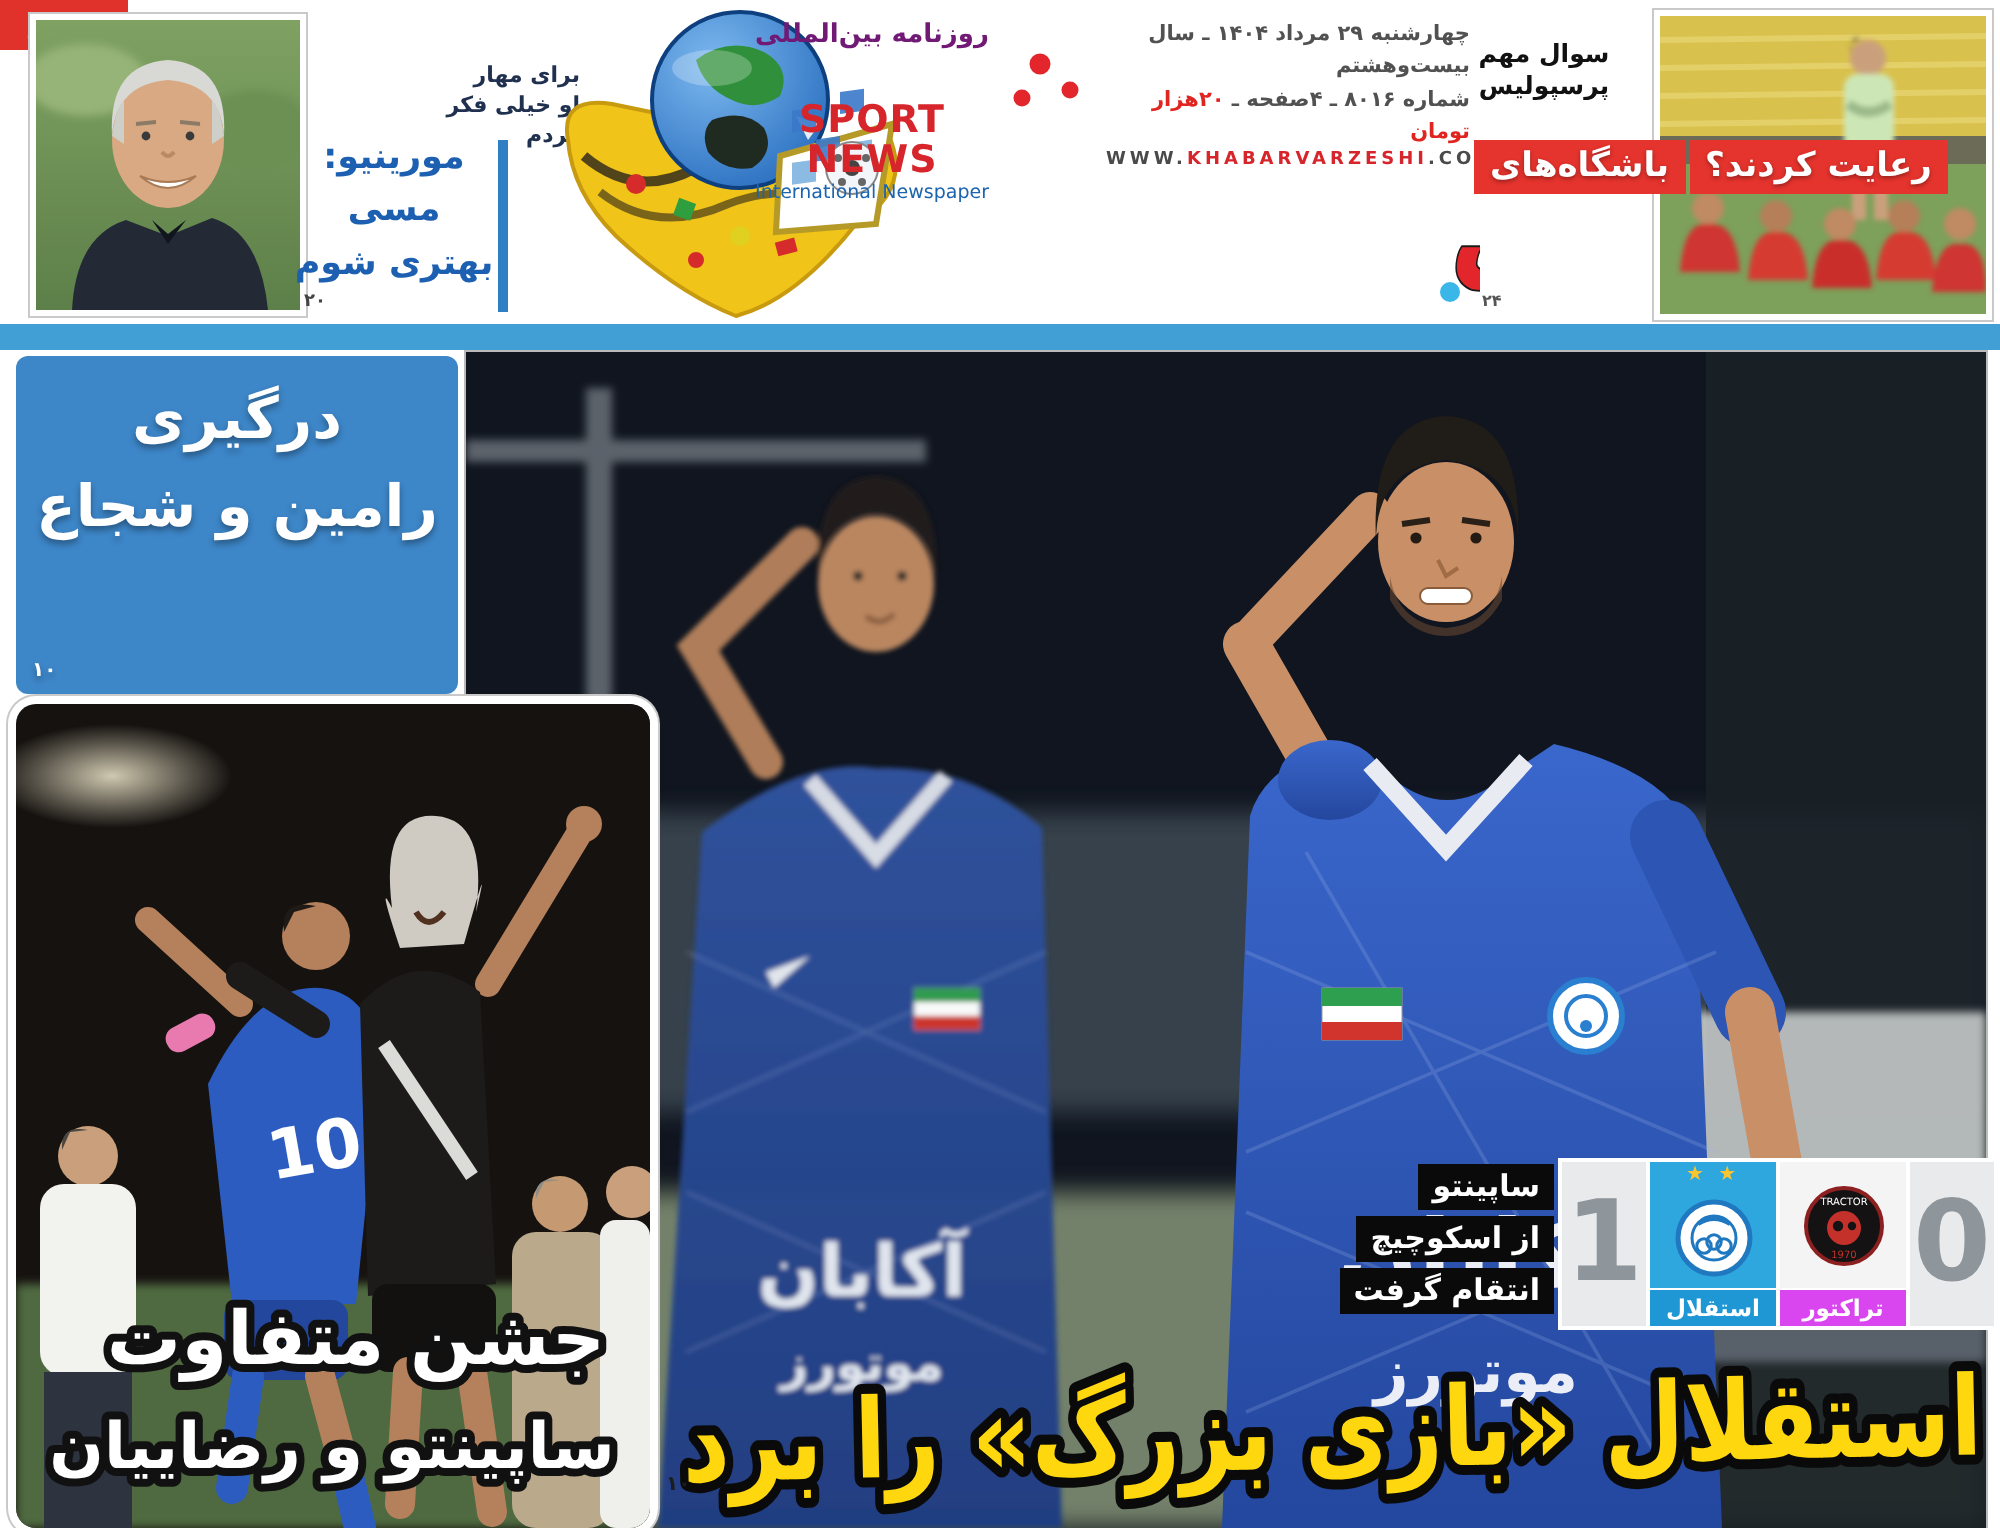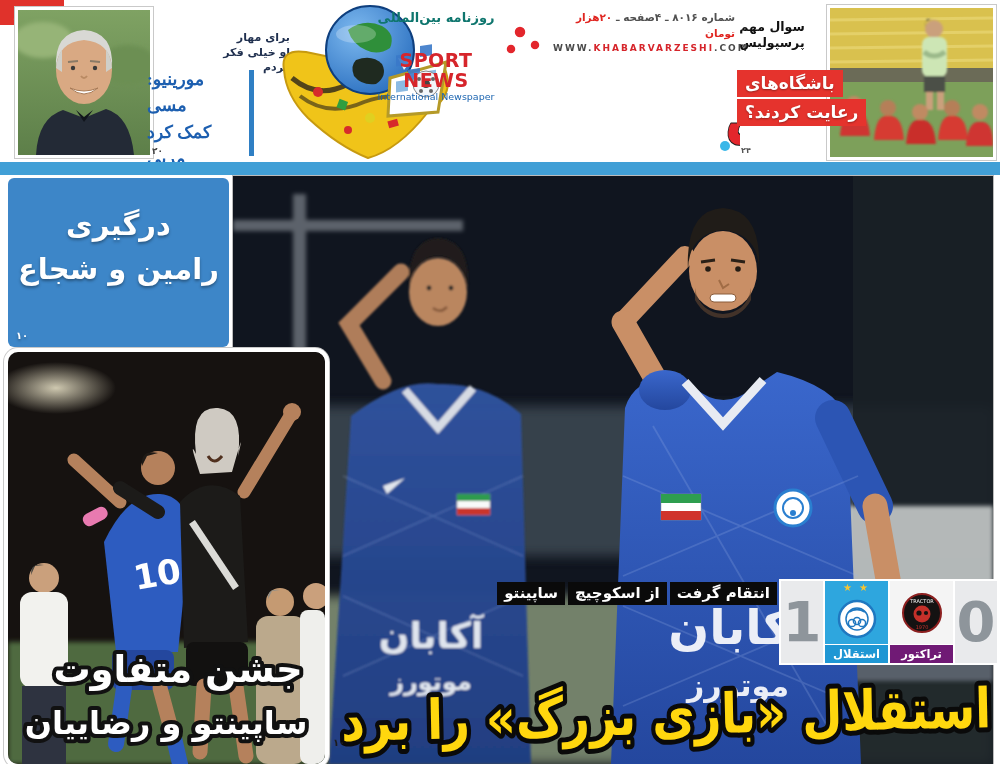--- a/index.html
+++ b/index.html
@@ -7,64 +7,64 @@
         font-family:"DejaVu Sans",sans-serif;}
   .abs{position:absolute;}
   .fa{direction:rtl;}
   
   .corner-banner{left:0;top:0;width:64px;height:25px;background:#e0322b;color:#fff;
     font-weight:bold;font-size:13px;display:flex;align-items:center;justify-content:center;
     border-bottom-right-radius:6px;}
   .photo-frame{background:#dfe3e0;box-shadow:0 0 0 3px #fff,0 0 0 4px #c9c9c9;}
   .mourinho-kicker{left:200px;top:31px;width:90px;text-align:right;font-size:11px;
     font-weight:bold;color:#20304f;line-height:1.35;}
-  .mourinho-headline{left:147px;top:66px;width:100px;text-align:left;font-size:17.5px;
-    font-weight:bold;color:#1d5fb0;line-height:1.5;font-family:Liberation Serif, serif;}
+  .mourinho-headline{left:147px;top:66px;width:100px;text-align:center;font-size:17.5px;
+    font-weight:bold;color:#1d5fb0;line-height:1.5;}
   .blue-rule{left:249px;top:70px;width:5px;height:86px;background:#2f7fc4;}
   .pageref{font-size:9px;color:#444;font-weight:bold;}
   .tagline{left:370px;top:10px;width:132px;text-align:center;}
-  .tagline .fa-line{font-size:13px;font-weight:bold;color:#0f766e;}
+  .tagline .fa-line{font-size:13px;font-weight:bold;color:#701a75;}
   .tagline .en-line{font-size:19px;font-weight:bold;color:#d6252b;letter-spacing:.5px;line-height:1.05;margin-top:26px;}
   .tagline .sub-line{font-size:9.5px;color:#1b64b0;}
   .dateblock{left:553px;top:9px;width:182px;text-align:right;font-size:10.5px;
     font-weight:bold;color:#515151;line-height:1.55;}
   .dateblock .price{color:#e02520;}
   .website{letter-spacing:2px;font-size:9px;color:#4a4a4a;direction:ltr;text-align:right;}
   .website .dom{color:#d6252b;}
   .pers-kicker{left:737px;top:19px;width:70px;text-align:center;font-size:12.5px;
     font-weight:bold;color:#111;line-height:1.25;}
-  .red-strips{left:737px;top:70px;display:flex;flex-direction:column;align-items:flex-start;gap:2px;}
+  .red-strips{left:737px;top:70px;display:flex;flex-direction:row;align-items:flex-start;gap:2px;}
   .red-strip{background:#e5332d;color:#fff;font-weight:bold;font-size:17px;
     padding:3px 8px 4px 8px;white-space:nowrap;text-shadow:0 1px 2px rgba(0,0,0,.35);}
   .divider{left:0;top:162px;width:1000px;height:13px;background:#419fd6;}
   
   .clash-box{left:8px;top:178px;width:221px;height:169px;background:#3d86c8;border-radius:6px;
     color:#fff;text-align:center;font-weight:bold;font-size:29px;line-height:1.5;
-    padding-top:26px;box-sizing:border-box;text-shadow:0 2px 3px rgba(0,0,0,.35);}
+    padding-top:10px;box-sizing:border-box;text-shadow:0 2px 3px rgba(0,0,0,.35);}
   .clash-ref{position:absolute;left:8px;bottom:4px;font-size:10px;color:#fff;font-weight:bold;}
   
   .main-photo{left:233px;top:176px;width:760px;height:588px;box-shadow:0 0 0 1px #bbb;}
   .celeb-photo{left:8px;top:352px;width:317px;height:412px;border-radius:10px;overflow:hidden;
     box-shadow:0 0 0 4px #fff,0 0 0 5px #c9c9c9;}
-  .side-note{right:223px;top:582px;display:flex;flex-direction:row;align-items:flex-end;gap:3px;}
+  .side-note{right:223px;top:582px;display:flex;flex-direction:column;align-items:flex-end;gap:3px;}
   .side-note .strip{background:#0a0a0a;color:#fff;font-weight:bold;font-size:15px;
     padding:2px 7px 3px 7px;white-space:nowrap;}
   .scoreboard{left:779px;top:579px;display:flex;gap:2px;background:#fff;padding:2px;}
   .panel{height:82px;display:flex;flex-direction:column;align-items:center;justify-content:center;}
   .score-panel{width:42px;background:#e9eaec;}
   .score-num{font-size:56px;font-weight:bold;color:#8e959b;line-height:1;}
   .team-panel{width:63px;justify-content:flex-start;}
   .team-home{background:#2ea6de;}
   .team-away{background:#f4f4f4;}
   .stars{height:13px;font-size:10px;color:#f7c531;letter-spacing:2px;line-height:13px;}
   .badge-wrap{flex:1;display:flex;align-items:center;justify-content:center;}
   .team-label{width:100%;height:18px;font-size:11.5px;font-weight:bold;color:#fff;
     display:flex;align-items:center;justify-content:center;}
   .label-home{background:#1f97d4;border-top:1.5px solid #fff;}
-  .label-away{background:#701a75;border-top:1.5px solid #fff;}
+  .label-away{background:#d946ef;border-top:1.5px solid #fff;}
   .headline-svg{left:328px;top:660px;}
   .headline-ref{left:333px;top:737px;font-size:10px;color:#1c1c1c;font-weight:bold;}
   .pers-ref{left:741px;top:146px;font-size:8px;color:#555;font-weight:bold;}
   .mou-ref{left:152px;top:146px;}
 </style>
 </head>
 <body>
 
 <div class="page">
 
@@ -97,21 +97,20 @@
       <path d="M63,66 Q66,70 69,66" stroke="#b98a63" stroke-width="2" fill="none"></path>
       <path d="M52,78 Q66,90 80,78 Q66,84 52,78 Z" fill="#ffffff" stroke="#a87a55" stroke-width="1"></path>
     </svg>
   </div>
   <div class="abs mourinho-kicker fa">
     <div>برای مهار</div>
     <div>او خیلی فکر کردم</div>
   </div>
   <div class="abs mourinho-headline fa">
     <div>مورینیو: مسی</div>
-    <div>کمک کرد مربی</div>
     <div>بهتری شوم</div>
   </div>
   <div class="abs blue-rule"></div>
   <div class="abs pageref mou-ref fa">۲۰</div>
 
   <div class="abs" style="left:278px;top:0;">
     <svg width="175" height="163" viewBox="0 0 175 163">
       <defs>
         <radialGradient id="gl" cx="0.35" cy="0.3" r="0.9">
           <stop offset="0" stop-color="#7db9ef"></stop>
@@ -173,20 +172,21 @@
       <circle cx="86" cy="31" r="5" fill="#e3262c" stroke="#fff" stroke-width="1.5"></circle>
       <g transform="skewX(-6)">
         <text x="312" y="118" text-anchor="end" direction="rtl" font-weight="bold" font-size="72" font-family="DejaVu Sans" textLength="300" lengthAdjust="spacingAndGlyphs" fill="none" stroke="#ffffff" stroke-width="8" stroke-linejoin="round">خبرورزشی</text>
         <text x="312" y="118" text-anchor="end" direction="rtl" font-weight="bold" font-size="72" font-family="DejaVu Sans" textLength="300" lengthAdjust="spacingAndGlyphs" fill="url(#wm)" stroke="#1a1a1a" stroke-width="2" stroke-linejoin="round" paint-order="stroke">خبرورزشی</text>
       </g>
       <circle cx="300" cy="128" r="5" fill="#3ab7e8"></circle>
     </svg>
   </div>
 
   <div class="abs dateblock fa">
+    <div>چهارشنبه ۲۹ مرداد ۱۴۰۴ ـ سال بیست‌وهشتم</div>
     <div>
       <span>شماره ۸۰۱۶ ـ ۴صفحه ـ</span>
       <span class="price">۲۰هزار تومان</span>
     </div>
     <div class="website">
       <span>WWW.</span><span class="dom">KHABARVARZESHI</span><span>.COM</span>
     </div>
   </div>
 
   <div class="abs photo-frame" style="left:830px;top:8px;width:163px;height:149px;">

